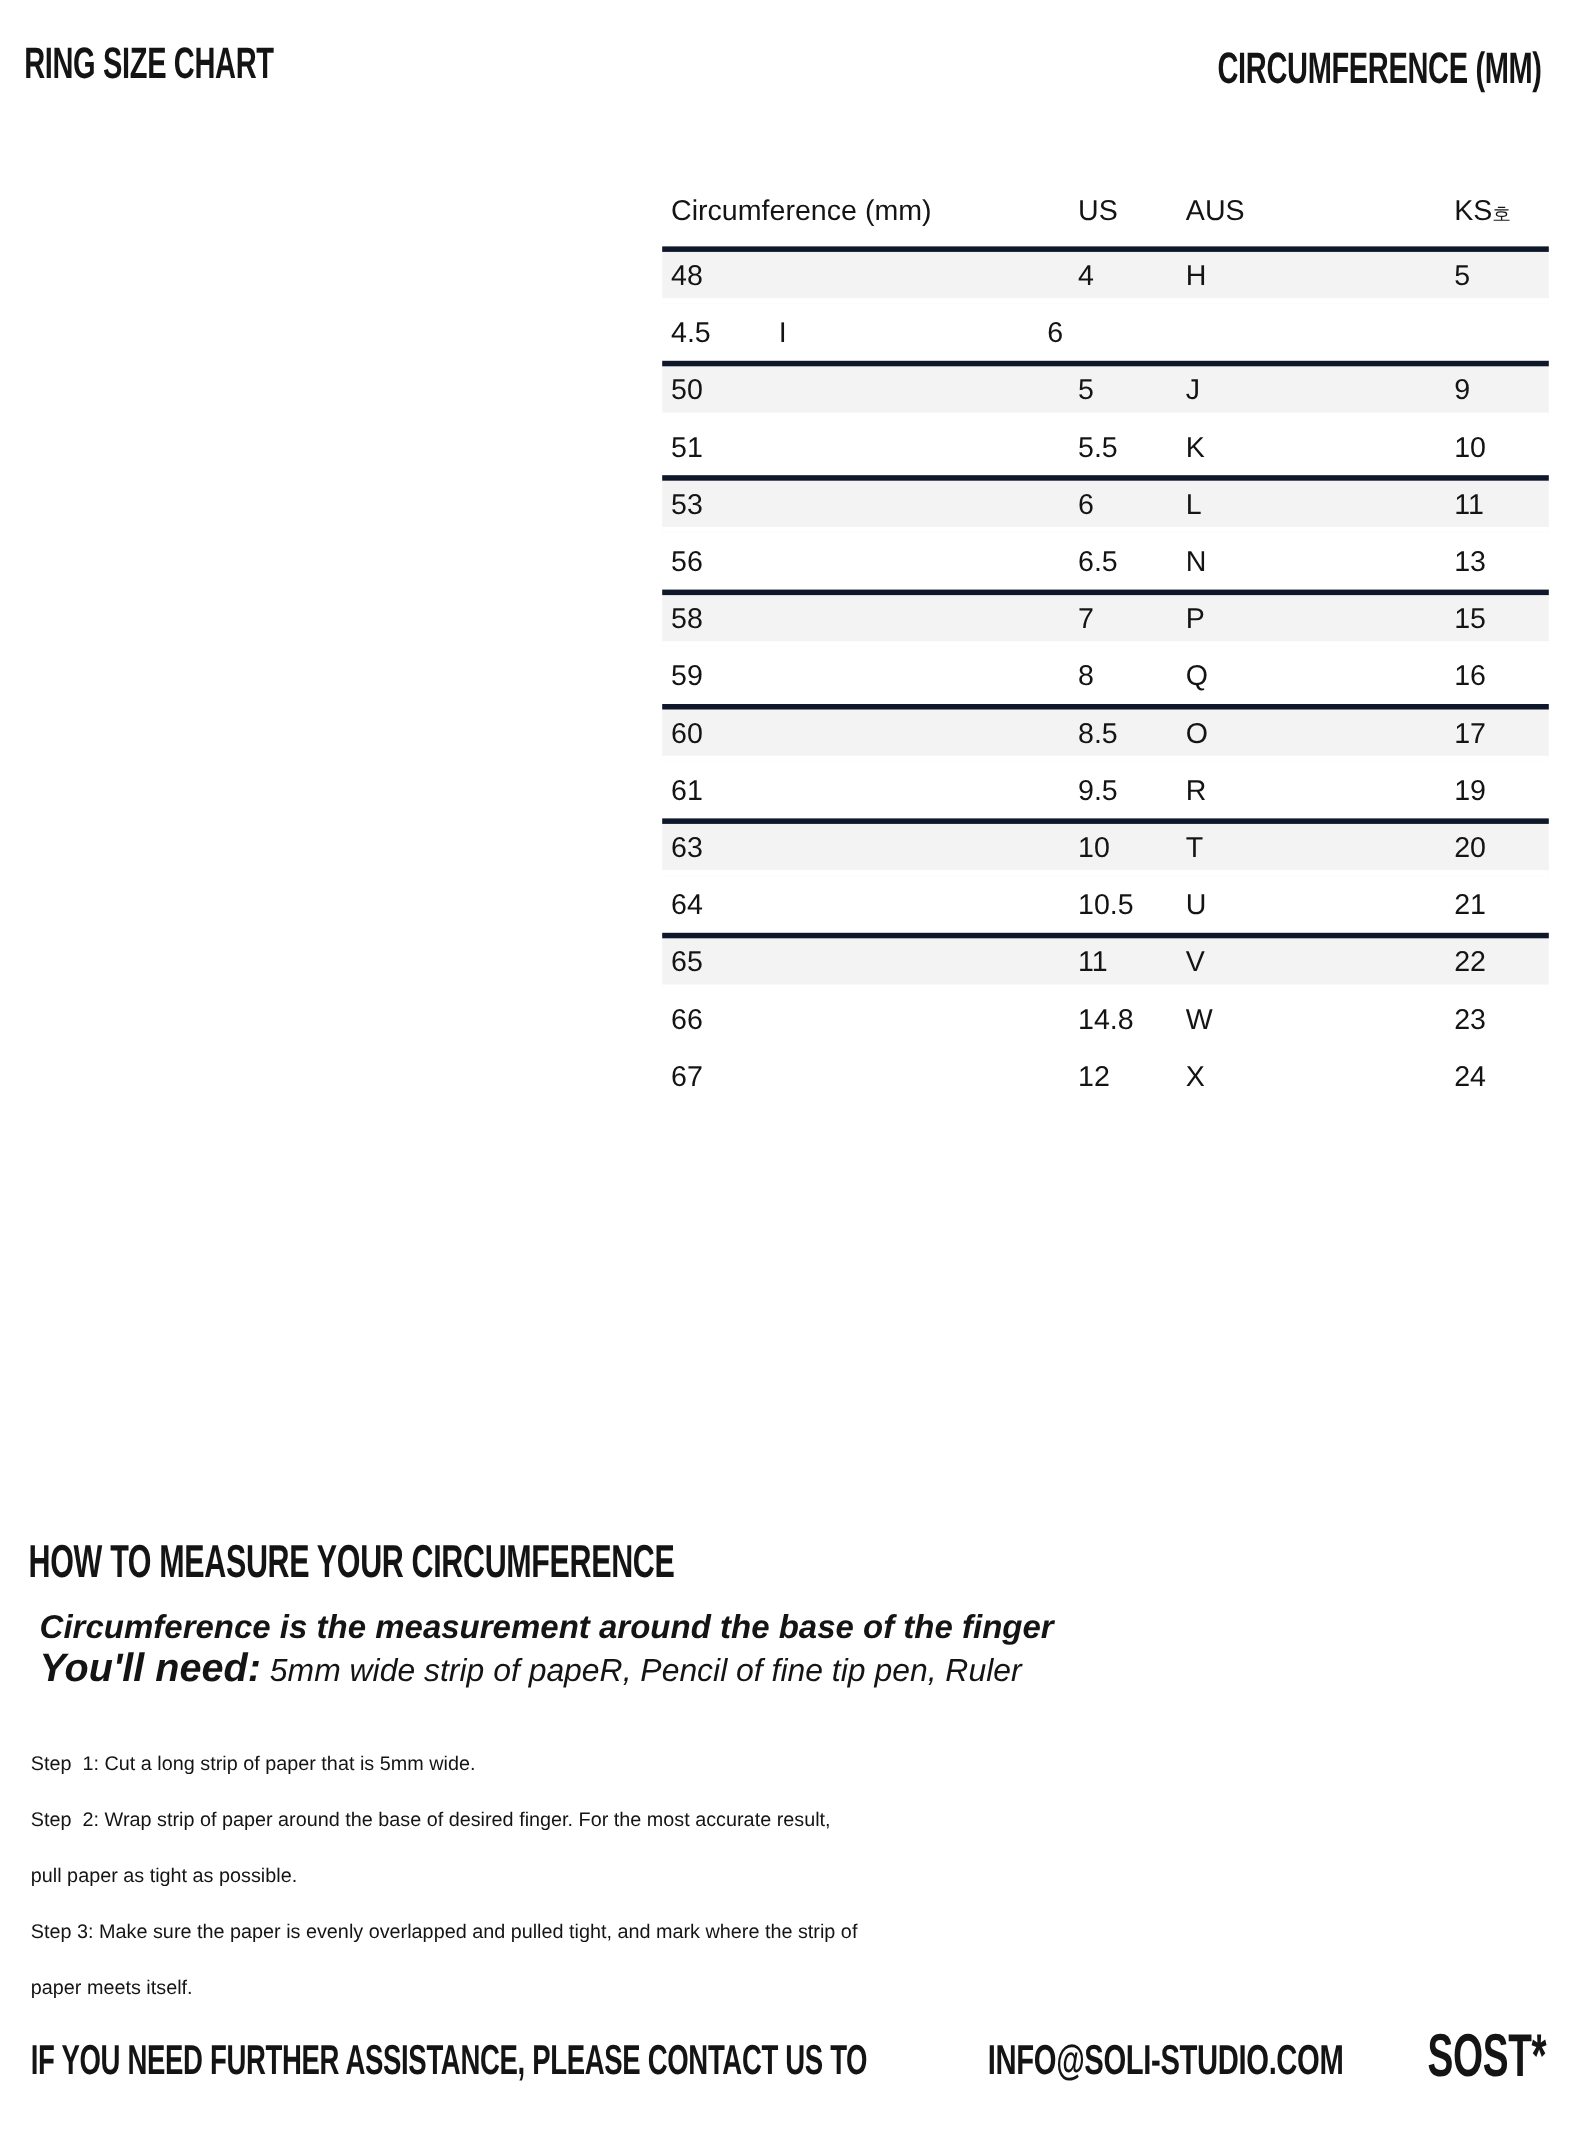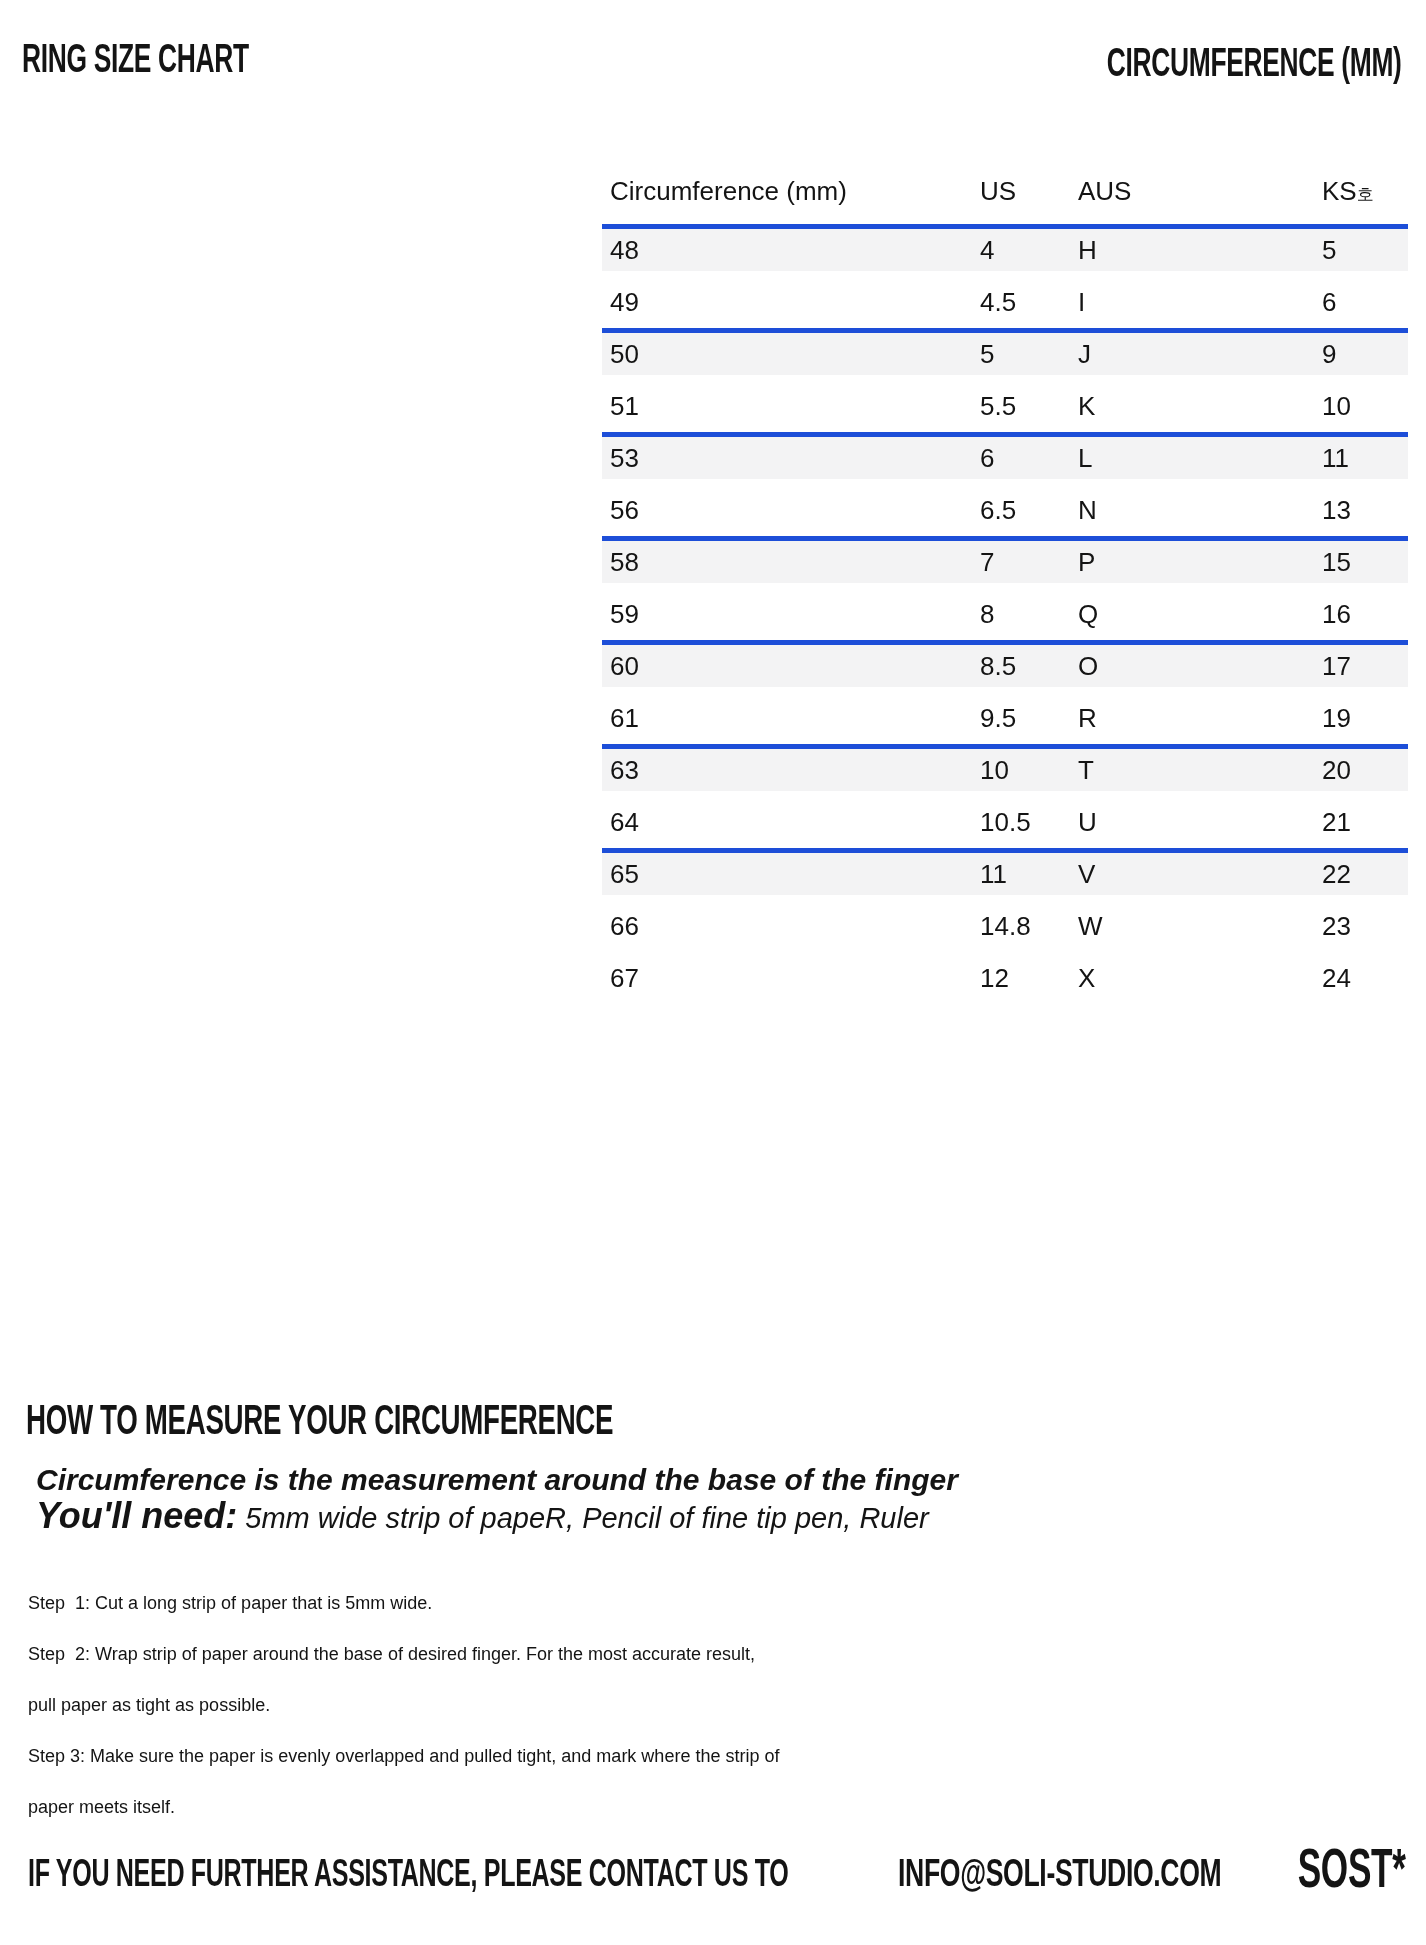--- a/index.html
+++ b/index.html
@@ -53,21 +53,21 @@
   .t-row, .t-header {
     display: flex;
     align-items: center;
     padding-left: 8px;
     font-size: 26px;
   }
   .t-header { height: 54px; align-items: flex-start; padding-top: 6px; }
   .t-row { height: 52px; }
   .t-row.shaded {
     background: var(--shade, #f3f3f4);
-    border-top: 5px solid #1d4ed8;
+    border-top: 5px solid #0f172a;
     border-bottom: 5px solid #ffffff;
   }
   .col-circ { width: 370px; }
   .col-us   { width: 98px; }
   .col-aus  { width: 244px; }
   .col-ks   { flex: 1; }
   .ks-suffix { font-size: 17px; }
 
   
   .howto-heading {
@@ -141,21 +141,20 @@
     </div>
     <div id="table-body">
     <div class="t-row shaded">
       <span class="col-circ">48</span>
       <span class="col-us">4</span>
       <span class="col-aus">H</span>
       <span class="col-ks">5</span>
     </div>
 
     <div class="t-row">
-      <span class="col-circ">49</span>
       <span class="col-us">4.5</span>
       <span class="col-aus">I</span>
       <span class="col-ks">6</span>
     </div>
 
     <div class="t-row shaded">
       <span class="col-circ">50</span>
       <span class="col-us">5</span>
       <span class="col-aus">J</span>
       <span class="col-ks">9</span>

